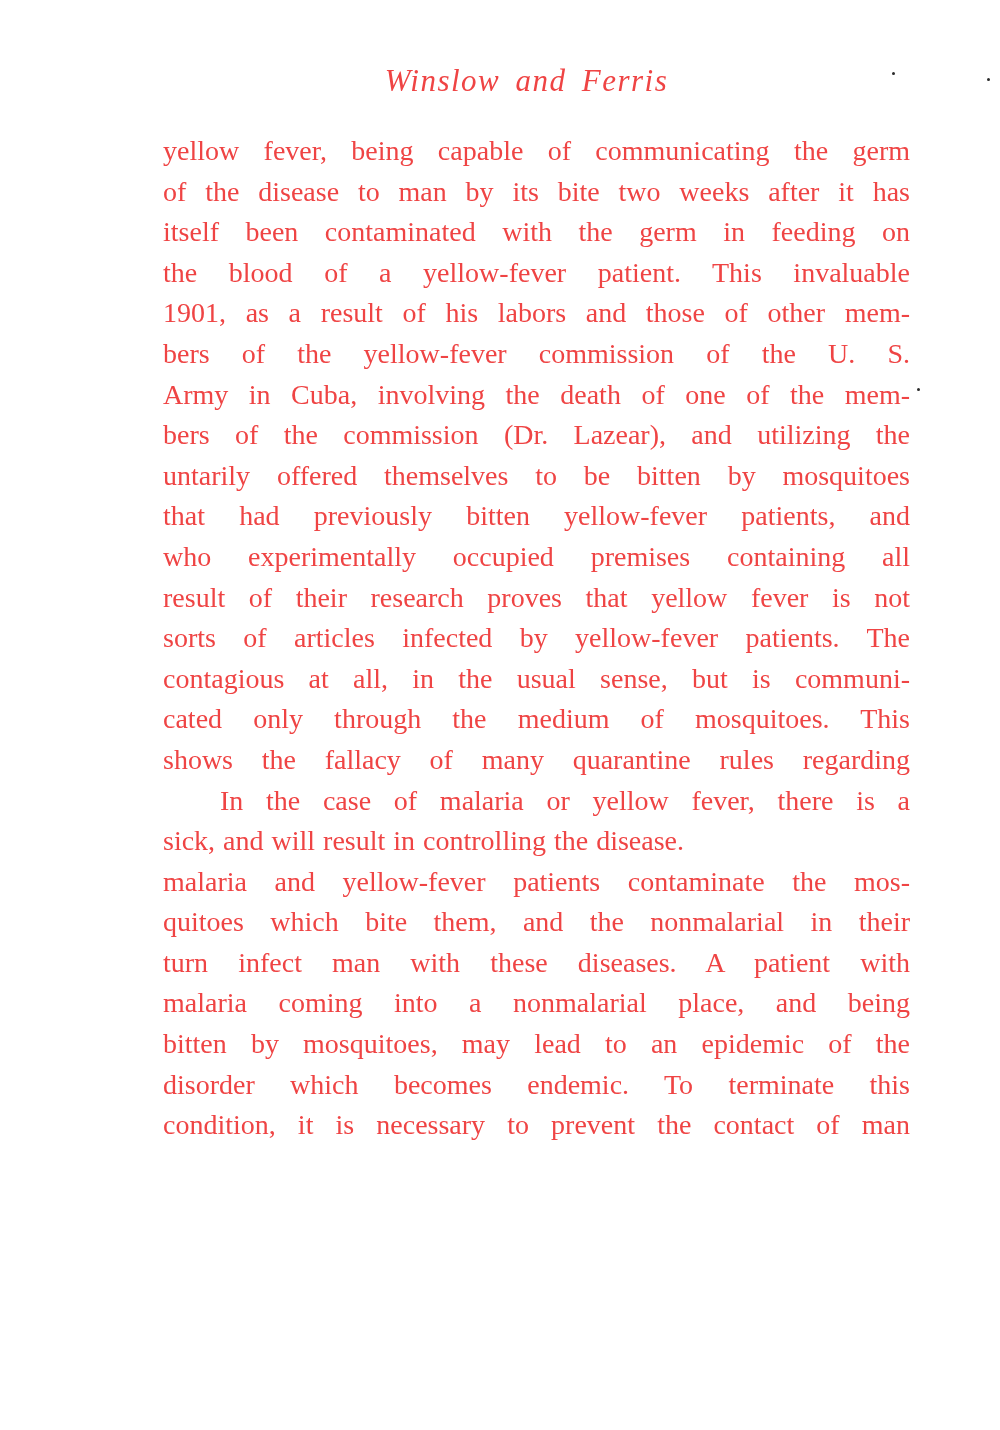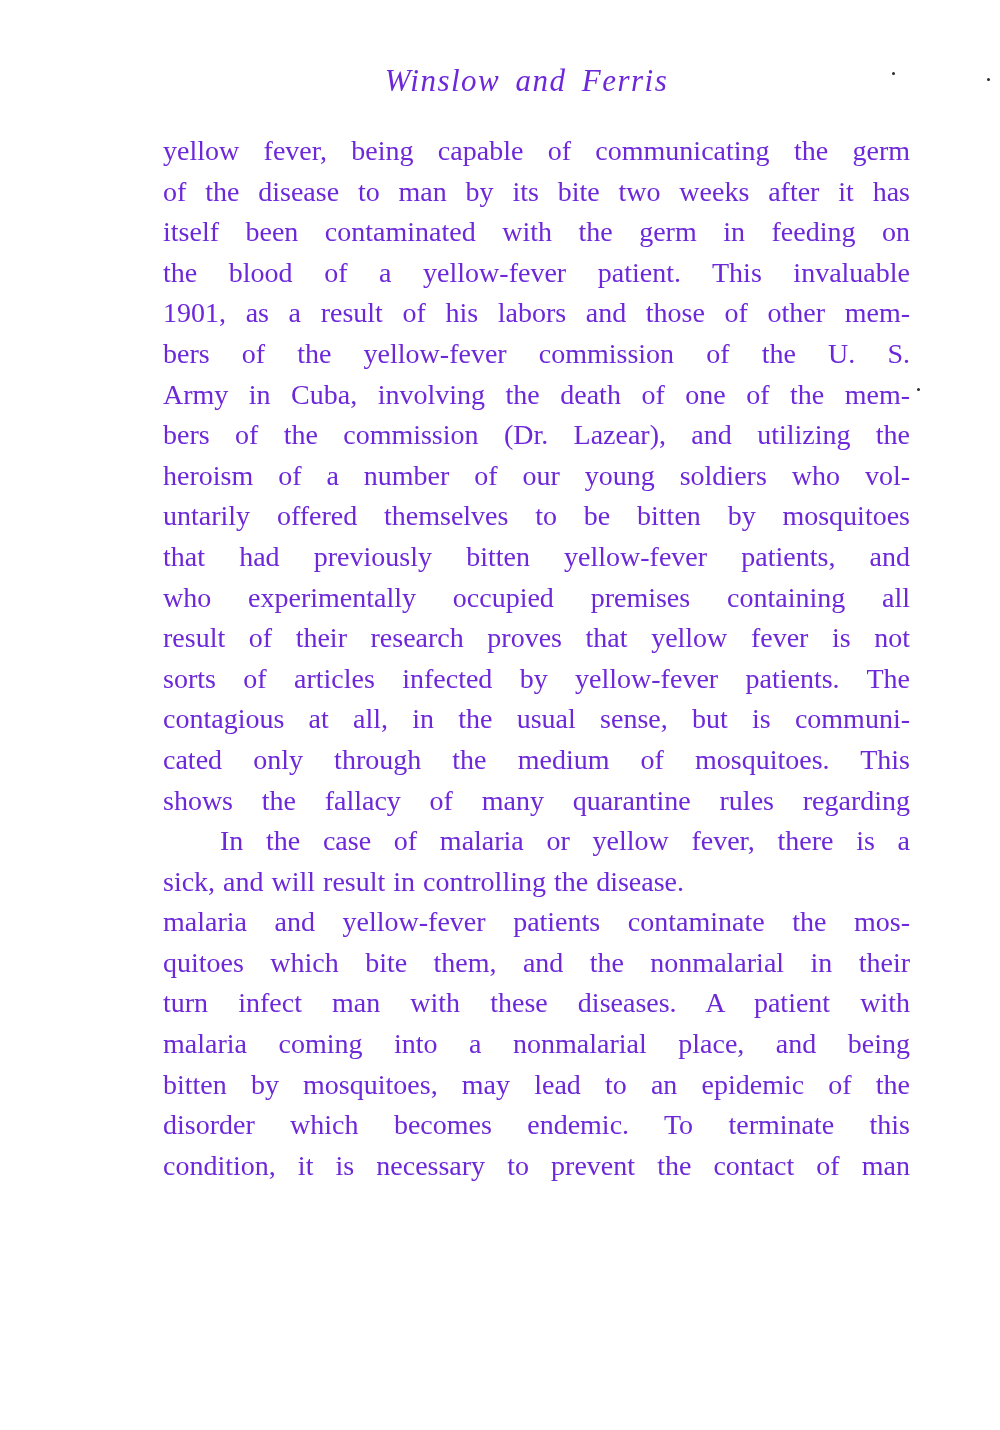--- a/index.html
+++ b/index.html
@@ -1,21 +1,21 @@
 <!DOCTYPE html>
 <html><head>
 <meta charset="utf-8">
 <style>
   html, body { margin: 0; padding: 0; background: #ffffff; }
   .page {
     position: relative;
     width: 1000px;
     height: 1192px;
     background: #ffffff;
-    color: #6d28d9;
+    color: #ef4444;
     font-family: "Liberation Serif", "DejaVu Serif", serif;
     overflow: hidden;
   }
   .running-head {
     position: absolute;
     top: 62px;
     left: 143px;
     width: 767px;
     text-align: center;
     font-style: italic;
@@ -72,21 +72,20 @@
 
   <div class="text-block">
       <div class="line">yellow fever, being capable of communicating the germ</div>
       <div class="line">of the disease to man by its bite two weeks after it has</div>
       <div class="line">itself been contaminated with the germ in feeding on</div>
       <div class="line">the blood of a yellow-fever patient. This invaluable</div>
       <div class="line">1901, as a result of his labors and those of other mem-</div>
       <div class="line">bers of the yellow-fever commission of the U. S.</div>
       <div class="line">Army in Cuba, involving the death of one of the mem-</div>
       <div class="line">bers of the commission (Dr. Lazear), and utilizing the</div>
-      <div class="line">heroism of a number of our young soldiers who vol-</div>
       <div class="line">untarily offered themselves to be bitten by mosquitoes</div>
       <div class="line">that had previously bitten yellow-fever patients, and</div>
       <div class="line">who experimentally occupied premises containing all</div>
       <div class="line">result of their research proves that yellow fever is not</div>
       <div class="line">sorts of articles infected by yellow-fever patients. The</div>
       <div class="line">contagious at all, in the usual sense, but is communi-</div>
       <div class="line">cated only through the medium of mosquitoes. This</div>
       <div class="line">shows the fallacy of many quarantine rules regarding</div>
       <div class="line indent">In the case of malaria or yellow fever, there is a</div>
       <div class="line short">sick, and will result in controlling the disease.</div>

